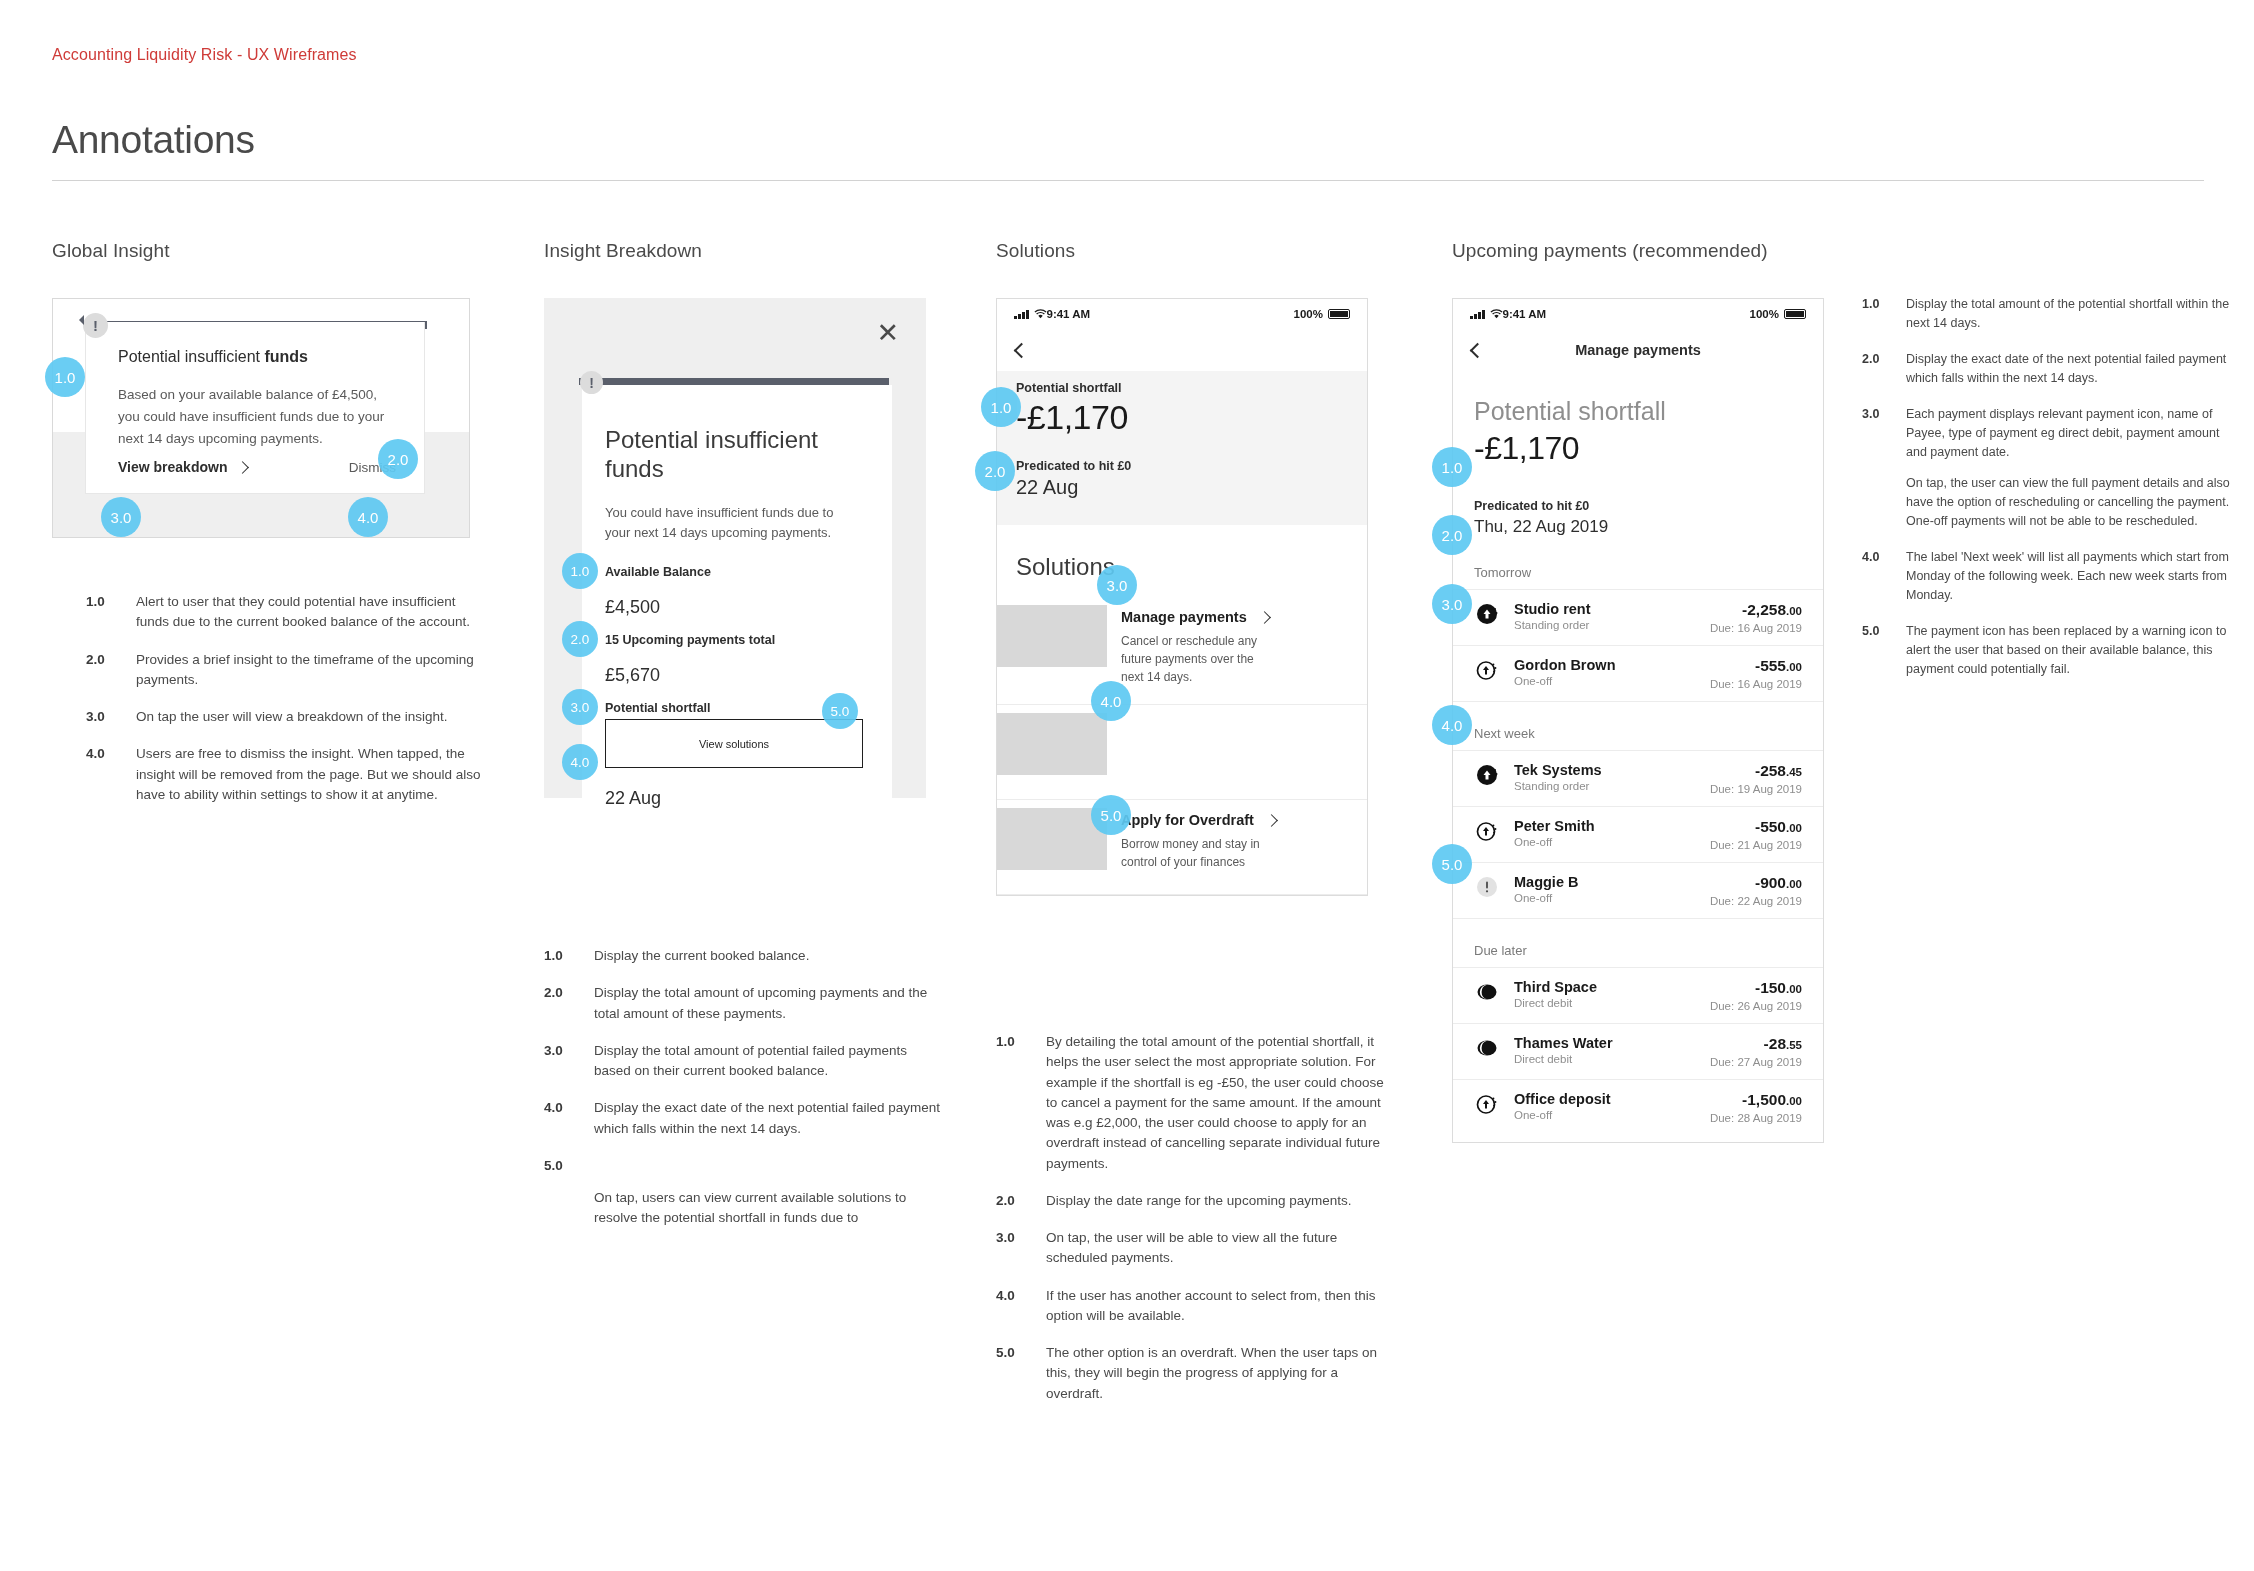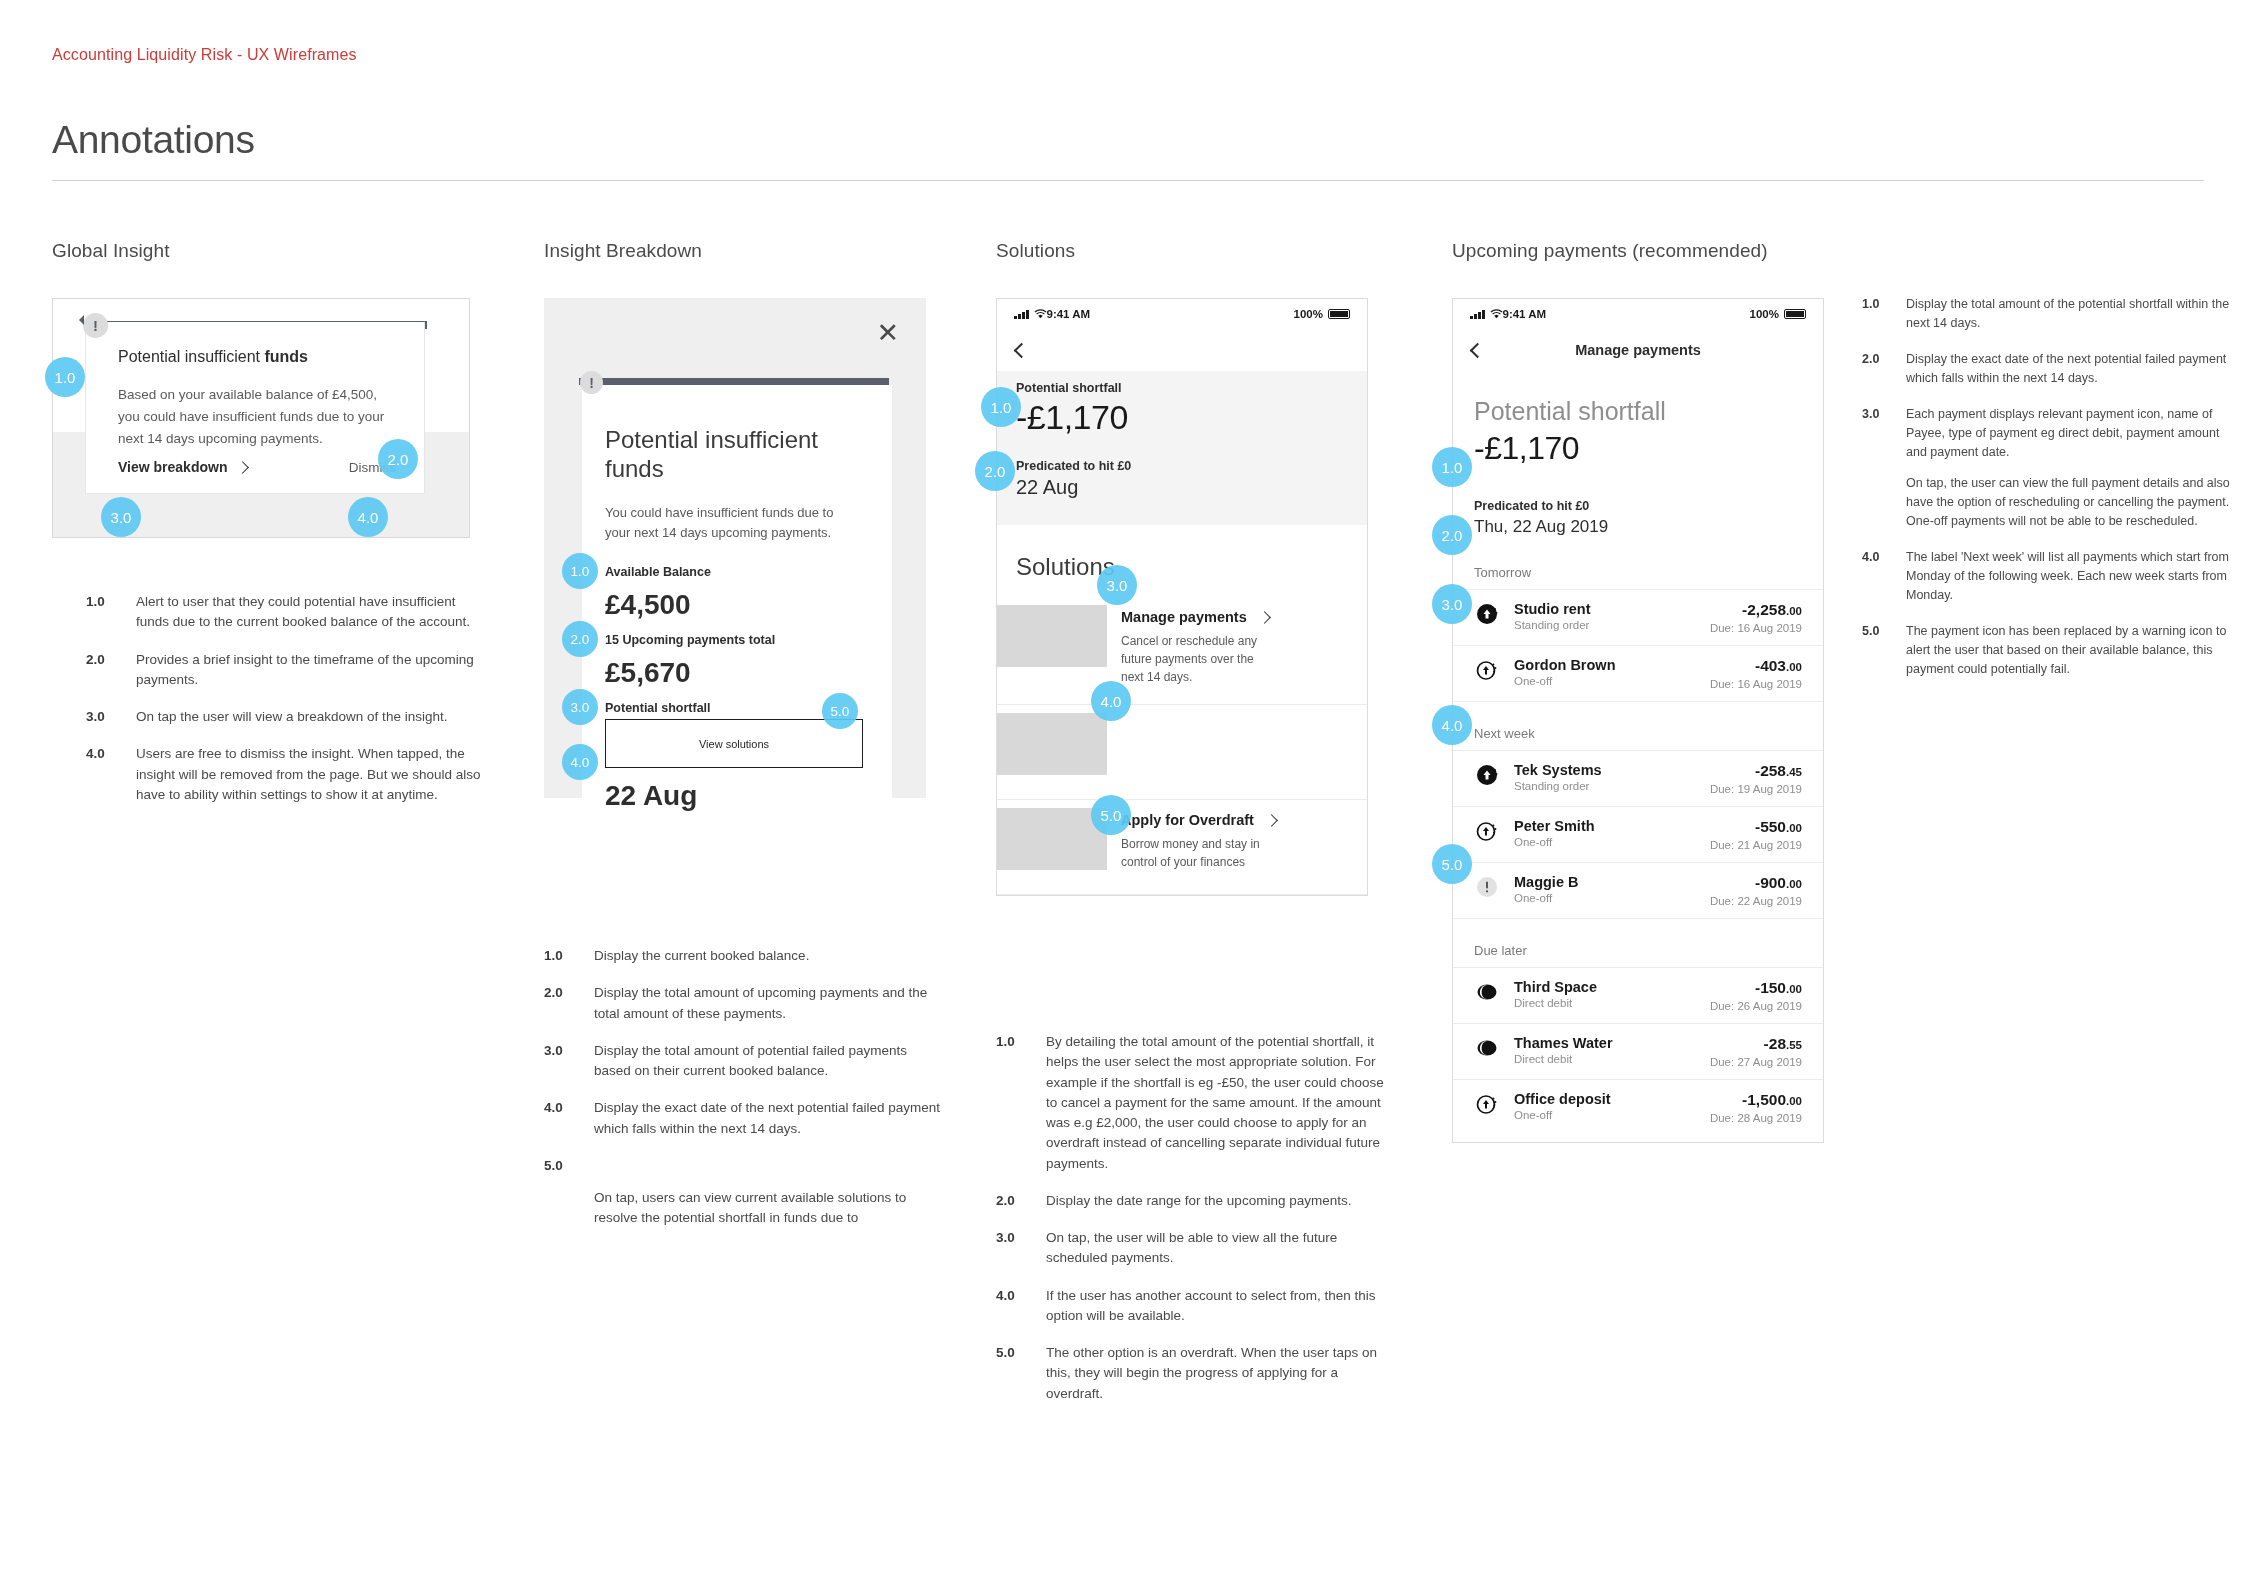--- a/index.html
+++ b/index.html
@@ -137,21 +137,21 @@
   .ib-h {
     position: absolute; left: 23px; top: 40px; width: 230px;
     font-size: 24px; font-weight: 400; color: #3b3b3b; line-height: 1.22;
   }
   .ib-sub {
     position: absolute; left: 23px; top: 118px; width: 248px;
     font-size: 13px; line-height: 1.55; color: #5a5a5a;
   }
   .kv { position: absolute; left: 23px; }
   .kv .k { font-size: 12.5px; font-weight: 700; color: #2e2e2e; }
-  .kv .v { font-size: 28px; font-weight: 700; color: #2e2e2e; margin-top: 10px; }
+  .kv .v { font-size: 18px; font-weight: 400; color: #2e2e2e; margin-top: 18px; }
   .ib-btn {
     position: absolute; left: 23px; bottom: 30px; width: 258px; height: 49px;
     border: 1.5px solid #1f1f1f; background: #ffffff;
     display: flex; align-items: center; justify-content: center;
     font-size: 11px; color: #1f1f1f;
   }
 
   
   .phone {
     position: absolute; left: 0; top: 58px; width: 372px;
@@ -497,21 +497,21 @@
               <circle cx="19.5" cy="7.5" r=".9" fill="#111"></circle>
               <circle cx="21.5" cy="11" r=".9" fill="#111"></circle>
               <circle cx="20" cy="14.5" r=".9" fill="#111"></circle>
             </svg>
         </span>
         <span class="pm-mid">
           <span class="pm-name" style="display:block">Gordon Brown</span>
           <span class="pm-type" style="display:block">One-off</span>
         </span>
         <span class="pm-right">
-          <span class="pm-val" style="display:block"><b>-403</b><span>.00</span></span>
+          <span class="pm-val" style="display:block"><b>-555</b><span>.00</span></span>
           <span class="pm-due" style="display:block">Due: 16 Aug 2019</span>
         </span>
       </div>
 
       <div class="pm-group" style="border-top:1px solid #ececec">Next week</div>
       <div class="pm-row">
         <span class="pm-ico">
           <svg width="26" height="26" viewBox="0 0 26 26">
               <circle cx="13" cy="13" r="10" fill="#111"></circle>
               <path d="M13 8.5 16.5 13H14.5v4.5h-3V13H9.5z" fill="#fff"></path>

